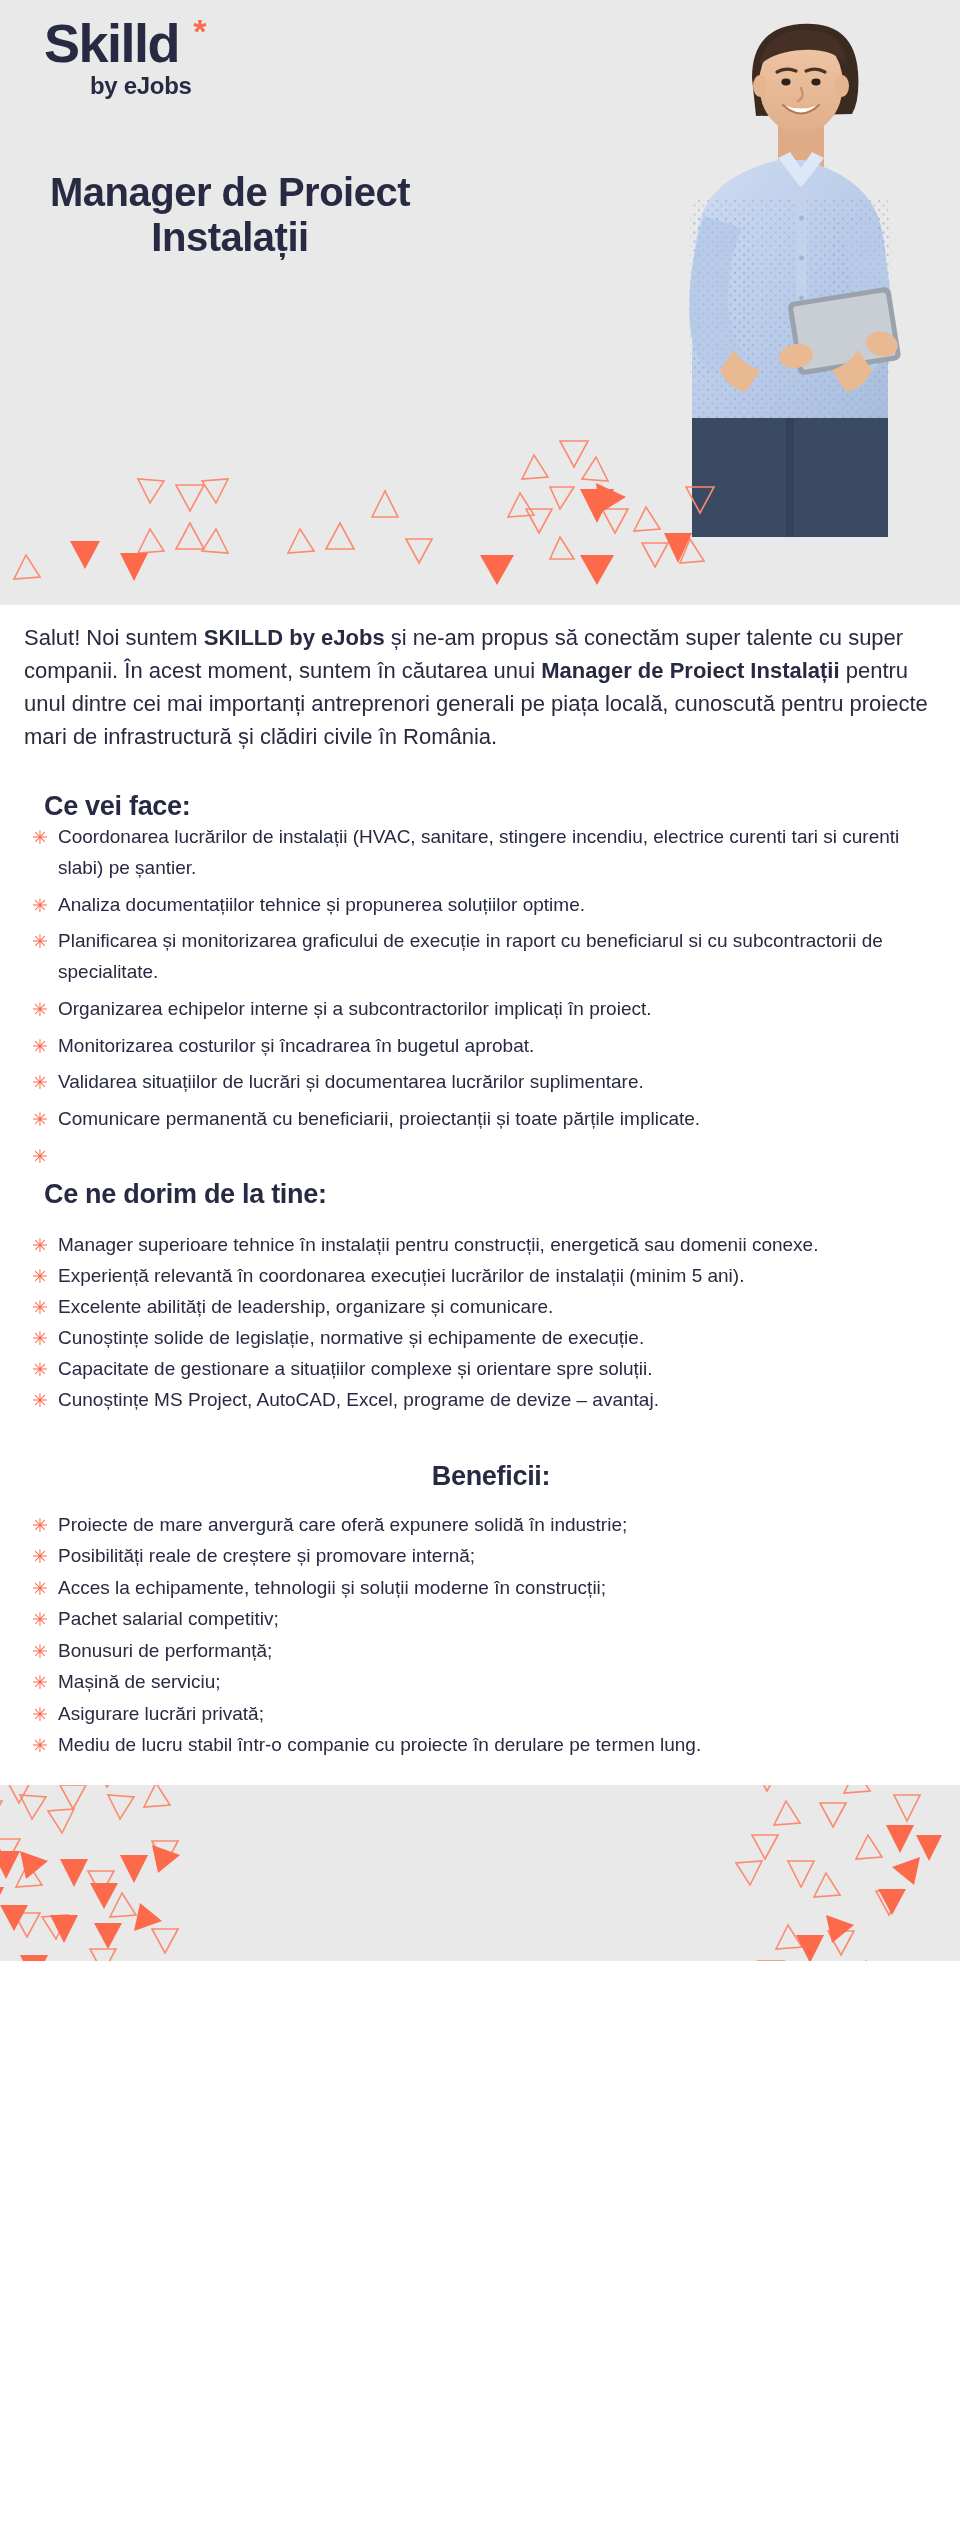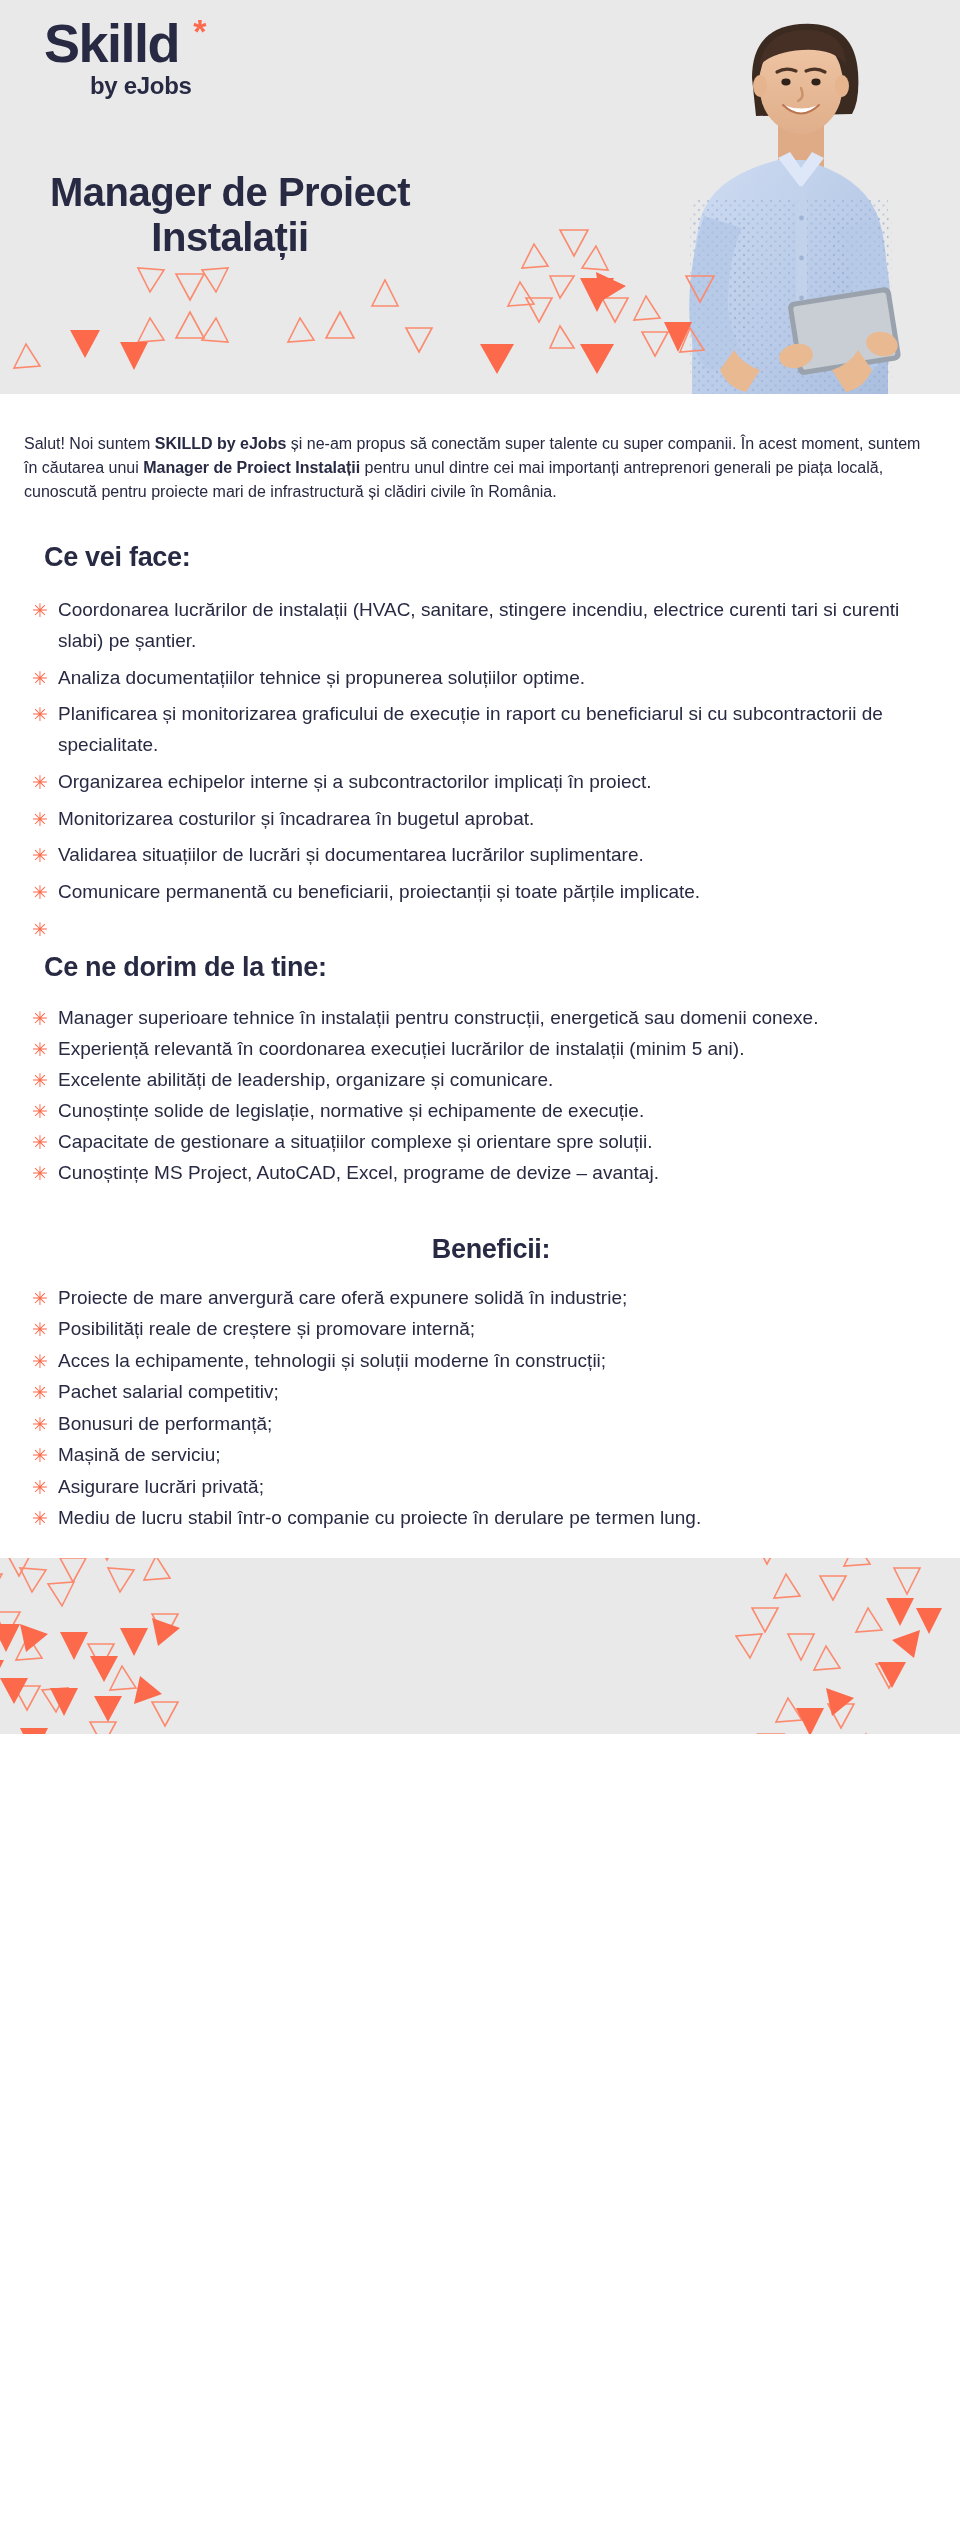--- a/index.html
+++ b/index.html
@@ -11,21 +11,21 @@
     width:960px;
     height:2536px;
     position:relative;
     overflow:hidden;
   }
 
   
   .header {
     position:relative;
     width:960px;
-    height:394px;
+    height:605px;
     background:#e9e9e9;
     overflow:hidden;
   }
   .logo-wrap {
     position:absolute;
     left:44px;
     top:16px;
     width:250px;
   }
   .logo-main {
@@ -89,37 +89,37 @@
   }
 
   
   .content {
     position:relative;
     background:#ffffff;
     padding:0 22px 0 22px;
     width:960px;
   }
   .intro {
-    font-size:16px;
+    font-size:22px;
     line-height:1.5;
     color:#272a42;
-    padding-top:38px;
+    padding-top:16px;
     padding-left:2px;
     padding-right:10px;
   }
   .intro b { font-weight:bold; }
 
   h2.section-title {
     font-size:27px;
     font-weight:bold;
     color:#272a42;
     letter-spacing:-0.3px;
     margin-left:22px;
   }
-  .sec-cevei   { margin-top:38px; margin-bottom:22px; }
+  .sec-cevei   { margin-top:38px; }
   .sec-cedorim { margin-top:44px; margin-bottom:20px; }
   .sec-benefic { margin-top:46px; margin-bottom:18px;text-align:center; }
 
   ul.blist { list-style:none; }
   ul.blist li {
     position:relative;
     padding-left:36px;
     font-size:19px;
     line-height:1.62;
     color:#272a42;

